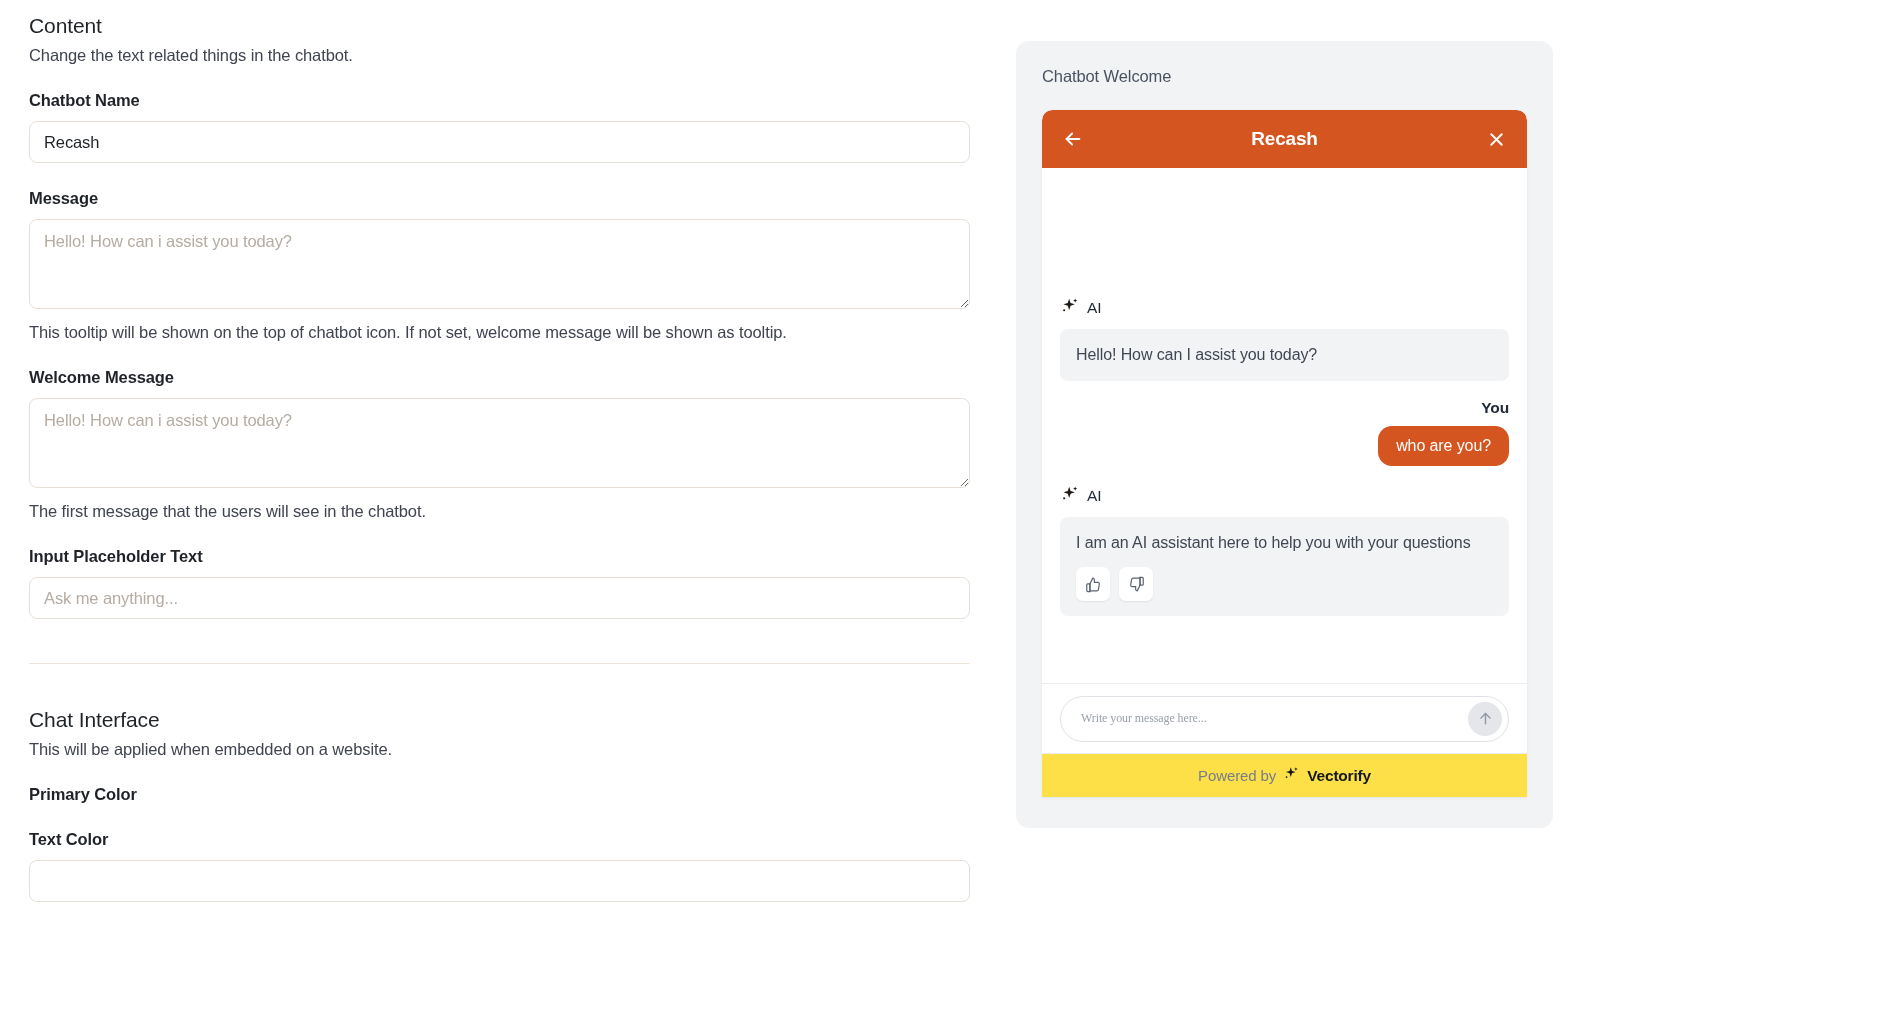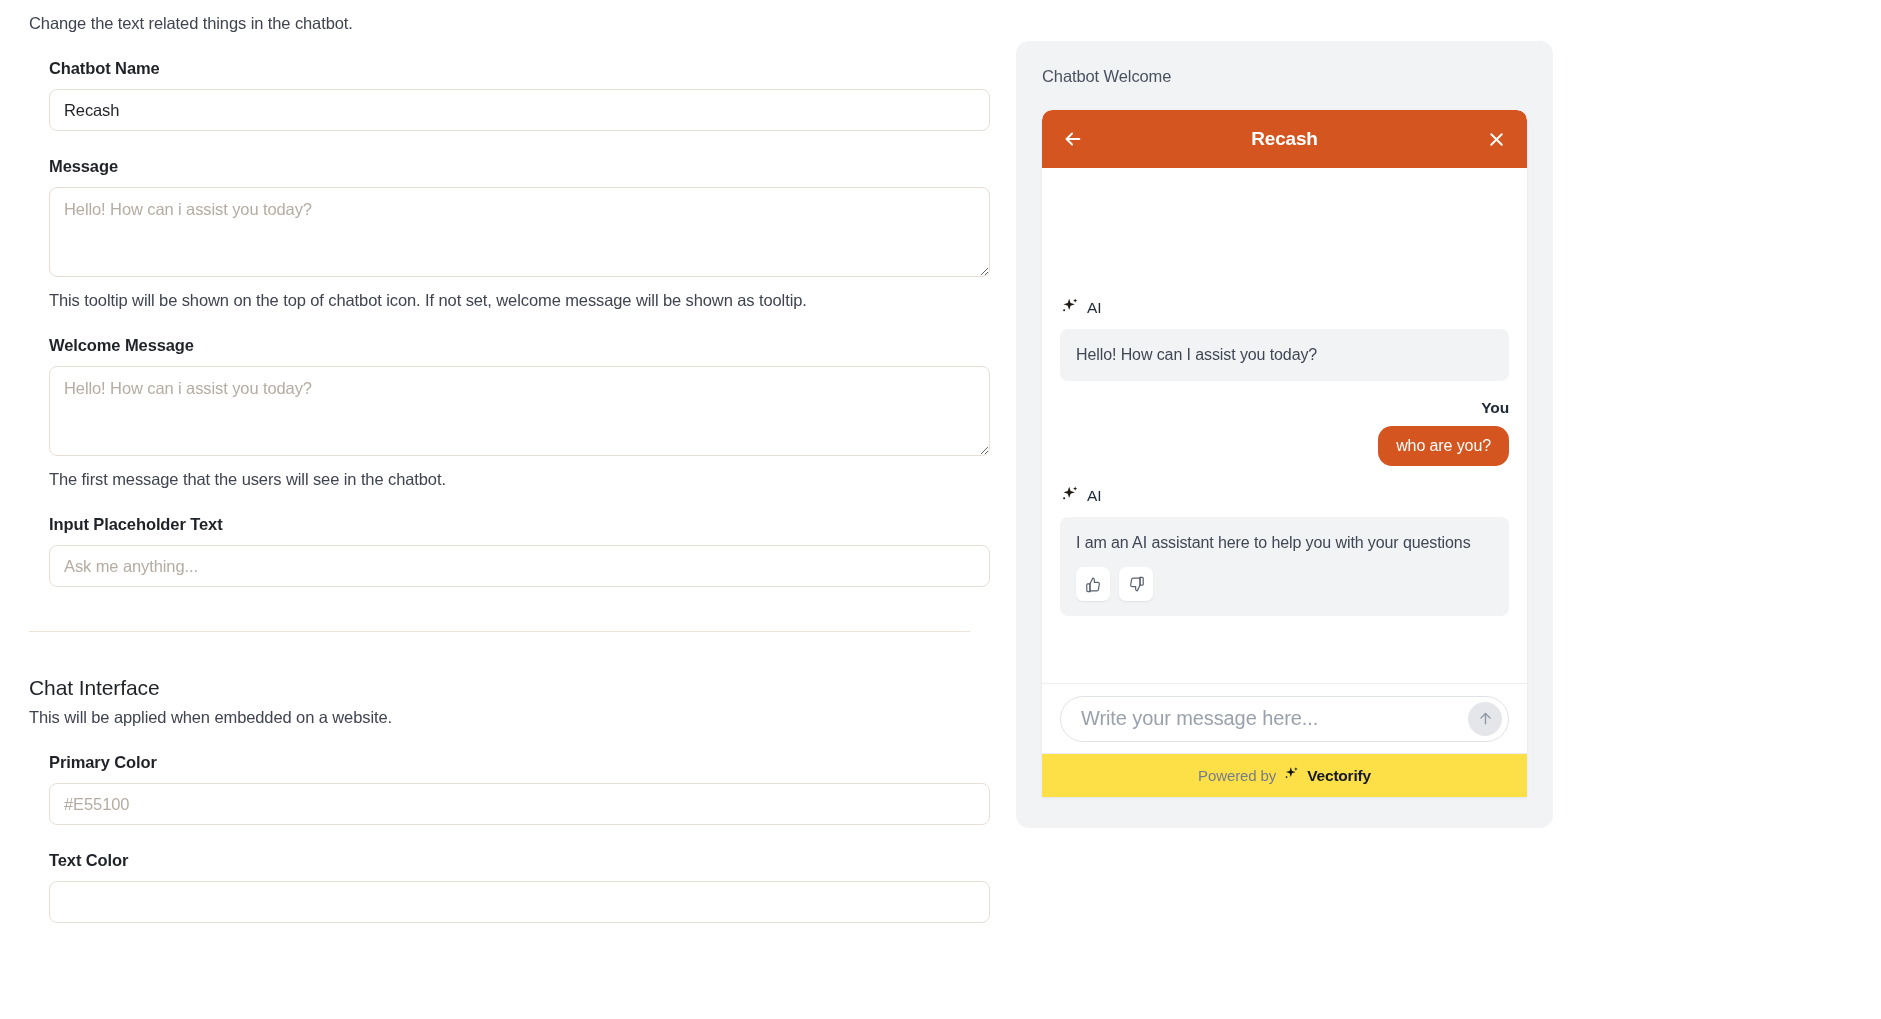--- a/index.html
+++ b/index.html
@@ -84,21 +84,21 @@
     font-size: 16.5px;
     color: #1f2328;
     padding: 12px 14px;
     letter-spacing: -0.1px;
     outline: none;
     resize: vertical;
     display: block;
   }
   .textarea::placeholder { color: #b5aca2; }
 
-  .field-block { margin-bottom: 26px; margin-left: 20px; }
+  .field-block { margin-bottom: 26px; }
   .field-block.tight { margin-bottom: 0; }
 
   .divider {
     width: 941px;
     height: 1px;
     background: #eee3d7;
     margin: 44px 0 44px 0;
   }
 
   
@@ -247,22 +247,22 @@
     border-radius: 23px;
     display: flex;
     align-items: center;
     padding: 0 6px 0 20px;
     background: #ffffff;
   }
   .chat-input {
     flex: 1;
     border: none;
     outline: none;
-    font-family: Liberation Sans, sans-serif;
-    font-size: 20px;
+    font-family: Liberation Serif, serif;
+    font-size: 12px;
     color: #3f4654;
     letter-spacing: -0.1px;
     background: transparent;
   }
   .chat-input::placeholder { color: #9aa1ac; }
 
   .send-btn {
     width: 34px;
     height: 34px;
     border-radius: 50%;
@@ -295,20 +295,21 @@
     letter-spacing: -0.2px;
   }
 </style>
 </head>
 <body>
 
 <div class="page">
 
   <div class="form-col">
 
+    <div class="section-title">Content</div>
     <div class="section-sub">Change the text related things in the chatbot.</div>
 
     <div class="field-block">
       <div class="field-label">Chatbot Name</div>
       <input class="input" type="text" value="Recash" style="">
     </div>
 
     <div class="field-block tight">
       <div class="field-label">Message</div>
       <textarea class="textarea" placeholder="Hello! How can i assist you today?" style=""></textarea>
@@ -326,21 +327,20 @@
       <input class="input" type="text" placeholder="Ask me anything..." style="">
     </div>
 
     <div class="divider"></div>
 
     <div class="section-title">Chat Interface</div>
     <div class="section-sub">This will be applied when embedded on a website.</div>
 
     <div class="field-block">
       <div class="field-label">Primary Color</div>
-      <input class="input" type="text" placeholder="#E55100" style="">
     </div>
 
     <div class="field-block tight">
       <div class="field-label">Text Color</div>
       <input class="input" type="text" placeholder="" style="">
     </div>
 
   </div>
 
   <div class="preview-col">

